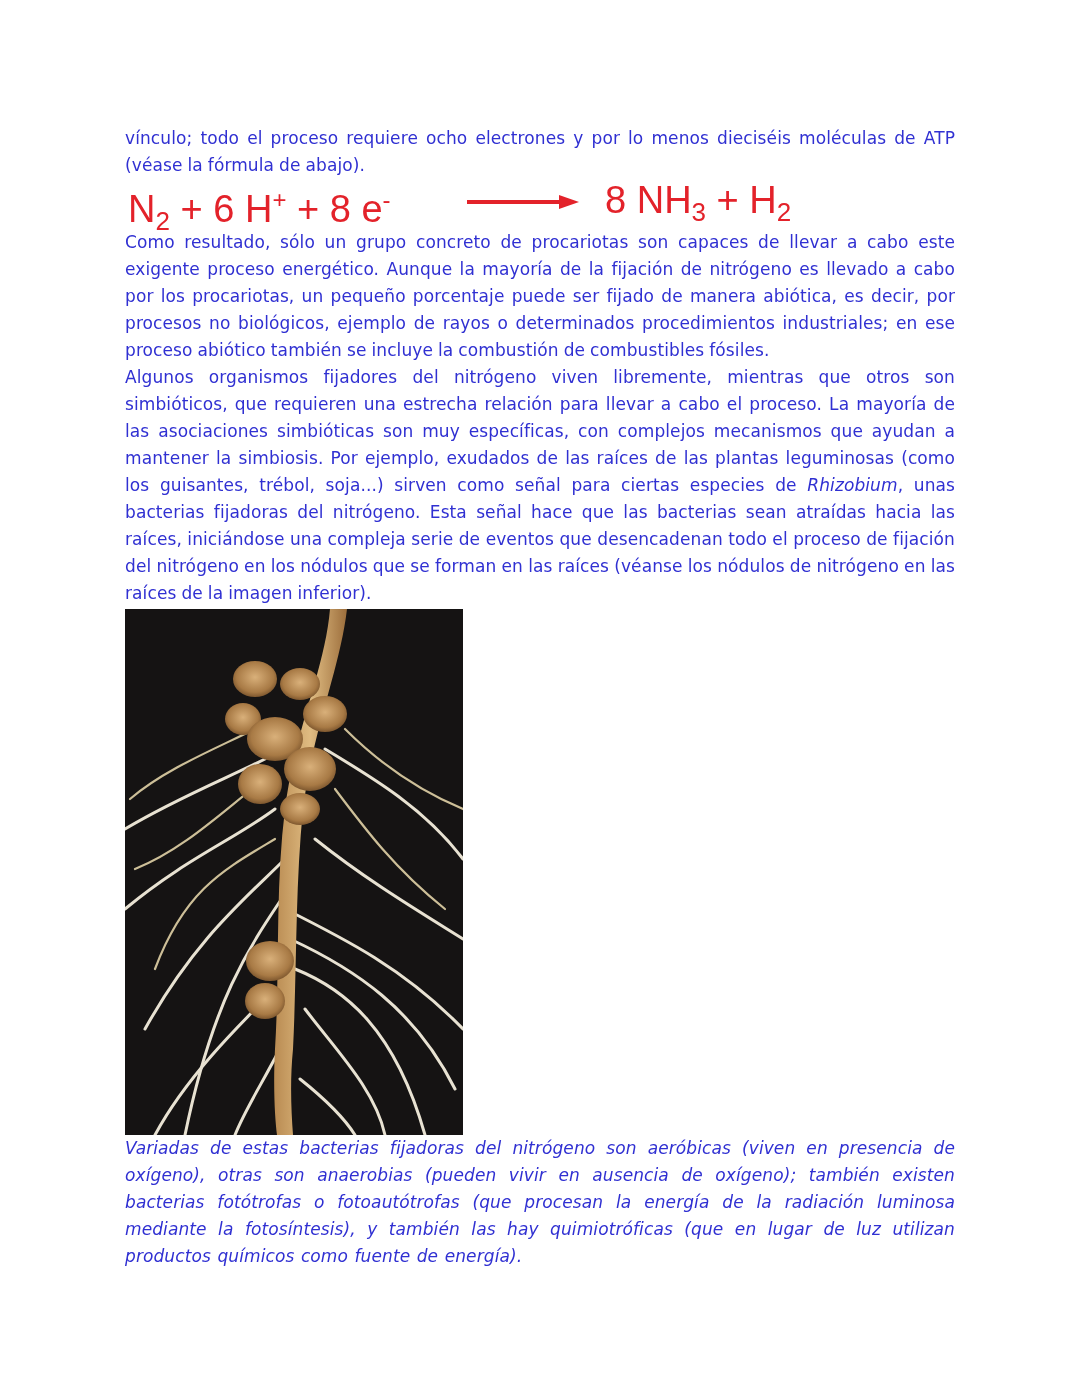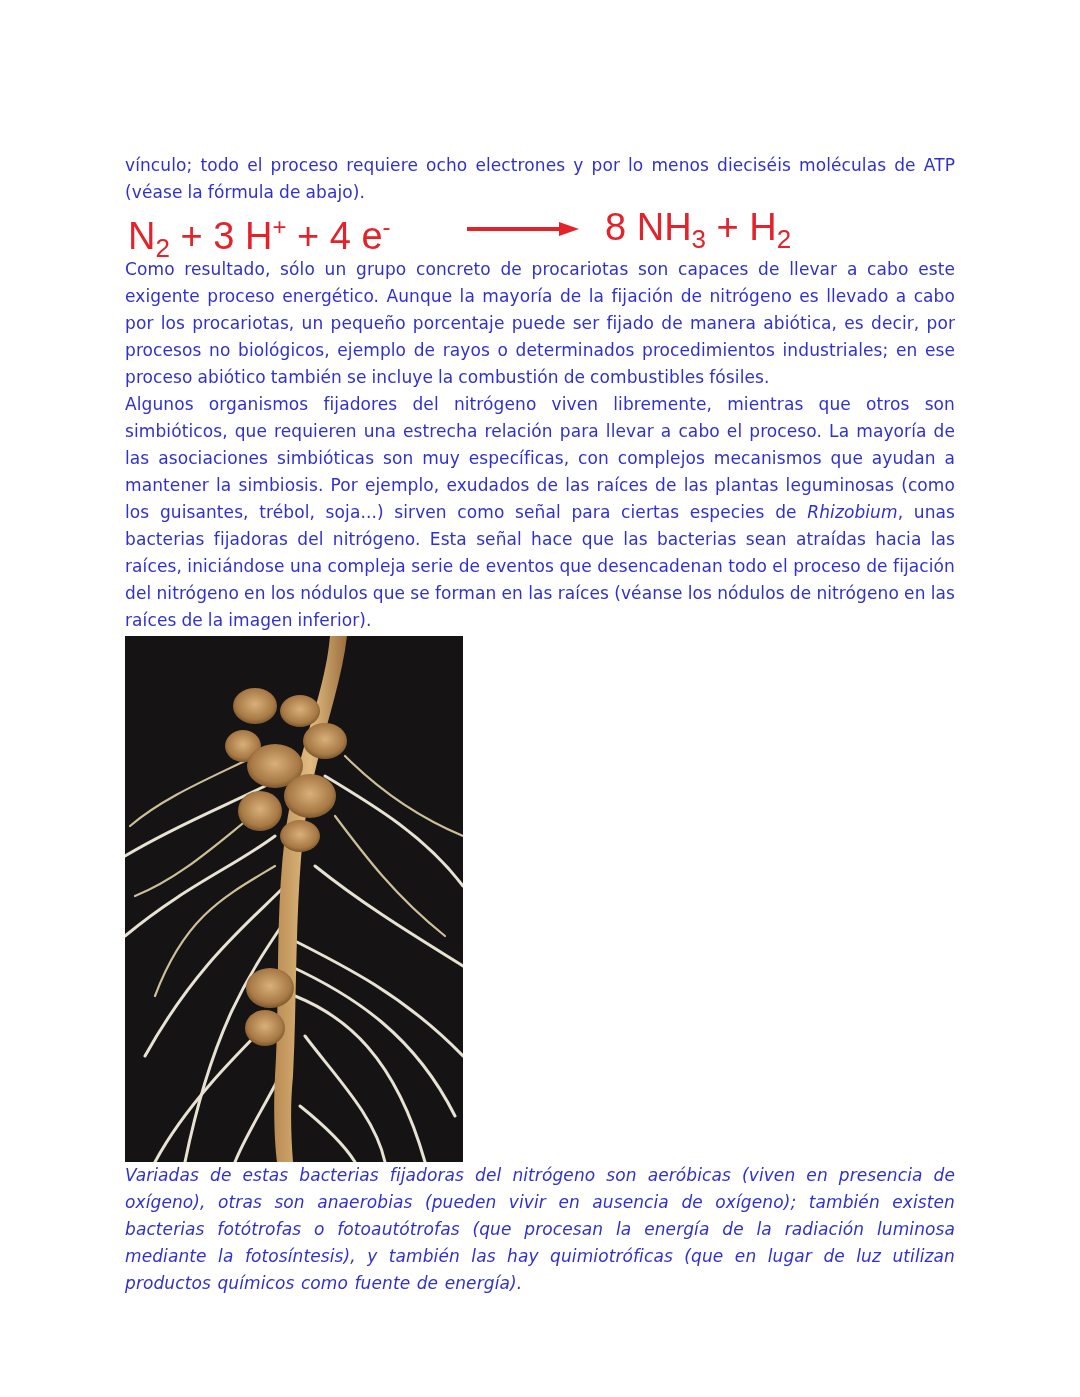--- a/index.html
+++ b/index.html
@@ -15,21 +15,20 @@
     }
     .page {
       position: absolute;
       left: 125px;
       top: 125px;
       width: 830px;
       font-family: "DejaVu Sans", sans-serif;
       font-size: 17px;
       line-height: 27px;
       color: #3030d2;
-      margin-top: 27px;
     }
     .para {
       margin: 0;
       text-align: justify;
       text-align-last: left;
       letter-spacing: 0.1px;
       word-spacing: -0.5px;
     }
     .para.wide {
       word-spacing: 1px;
@@ -79,21 +78,21 @@
     .photo svg { display: block; }
   </style>
 </head>
 <body>
 
 <div class="page">
 
   <p class="para">vínculo; todo el proceso requiere ocho electrones y por lo menos dieciséis moléculas de ATP (véase la fórmula de abajo).</p>
 
   <div class="equation">
-    <span class="eq-left"><span>N</span><sub>2</sub><span> + 3 H</span><sup>+</sup><span> + 4 e</span><sup>-</sup></span>
+    <span class="eq-left"><span>N</span><sub>2</sub><span> + 6 H</span><sup>+</sup><span> + 8 e</span><sup>-</sup></span>
     <svg class="arrow" viewBox="0 0 112 14">
       <rect x="0" y="5" width="96" height="4" fill="#e3222a"></rect>
       <polygon points="92,0 112,7 92,14" fill="#e3222a"></polygon>
     </svg>
     <span class="eq-right"><span>8 NH</span><sub>3</sub><span> + H</span><sub>2</sub></span>
   </div>
 
   <p class="para">Como resultado, sólo un grupo concreto de procariotas son capaces de llevar a cabo este exigente proceso energético. Aunque la mayoría de la fijación de nitrógeno es llevado a cabo por los procariotas, un pequeño porcentaje puede ser fijado de manera abiótica, es decir, por procesos no biológicos, ejemplo de rayos o determinados procedimientos industriales; en ese proceso abiótico también se incluye la combustión de combustibles fósiles.</p>
 
   <p class="para"><span>Algunos organismos fijadores del nitrógeno viven libremente, mientras que otros son simbióticos, que requieren una estrecha relación para llevar a cabo el proceso. La mayoría de las asociaciones simbióticas son muy específicas, con complejos mecanismos que ayudan a mantener la simbiosis. Por ejemplo, exudados de las raíces de las plantas leguminosas (como los guisantes, trébol, soja...) sirven como señal para ciertas especies de </span><em>Rhizobium</em><span>, unas bacterias fijadoras del nitrógeno. Esta señal hace que las bacterias sean atraídas hacia las raíces, iniciándose una compleja serie de eventos que desencadenan todo el proceso de fijación del nitrógeno en los nódulos que se forman en las raíces (véanse los nódulos de nitrógeno en las raíces de la imagen inferior).</span></p>

